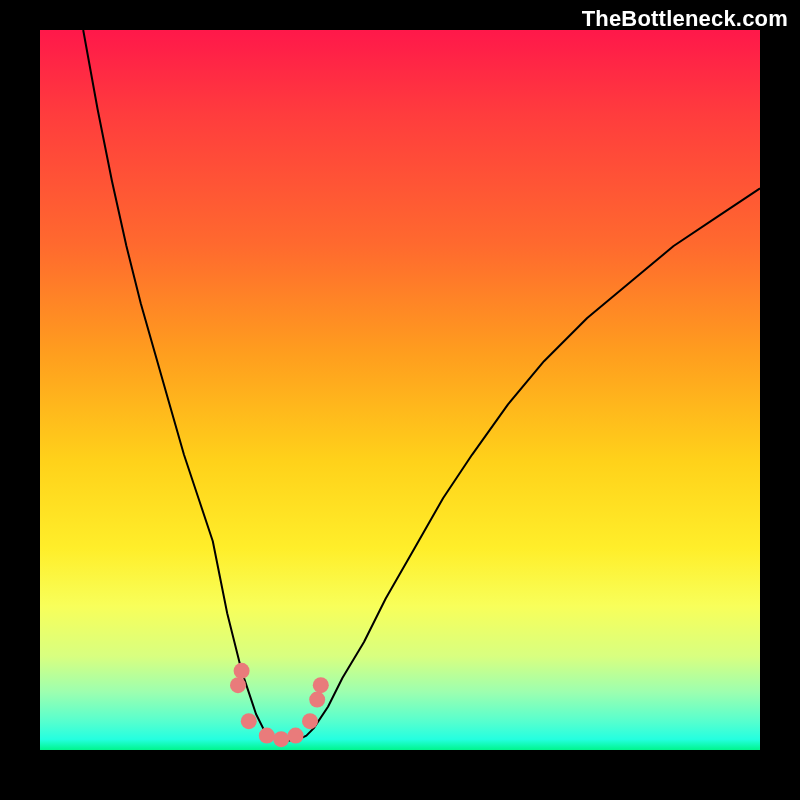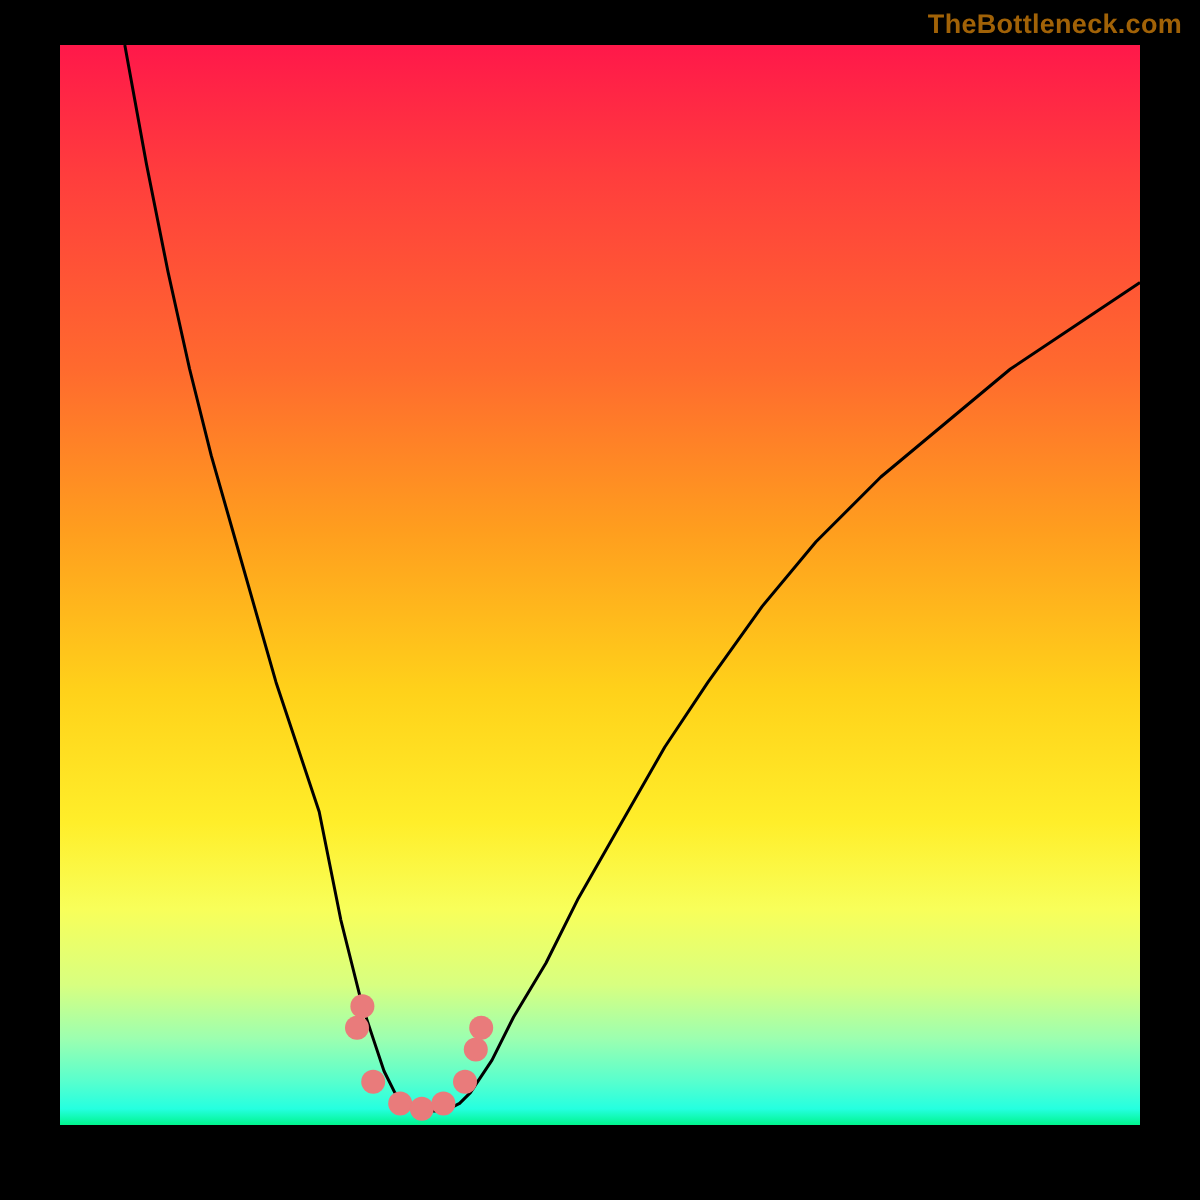--- a/index.html
+++ b/index.html
@@ -39,22 +39,22 @@
       #9cffb0 92%,
       #57ffce 96%,
       #25ffe0 98.5%,
       #00f58d 100%
     );
   }
   .watermark {
     position: absolute;
     top: 6px;
     right: 12px;
-    color: #a16207;
-    font-size: 18px;
+    color: #ffffff;
+    font-size: 22px;
     letter-spacing: 0.2px;
     font-weight: 600;
   }
   svg.curve-layer {
     position: absolute;
     left: 0;
     top: 0;
     width: 720px;
     height: 720px;
     overflow: visible;

